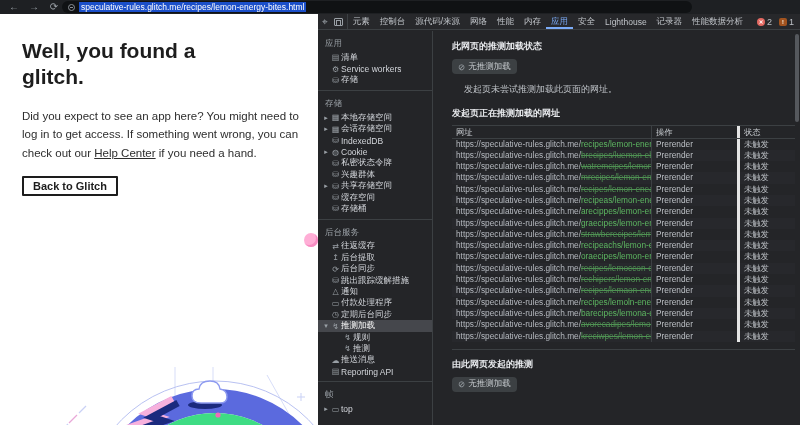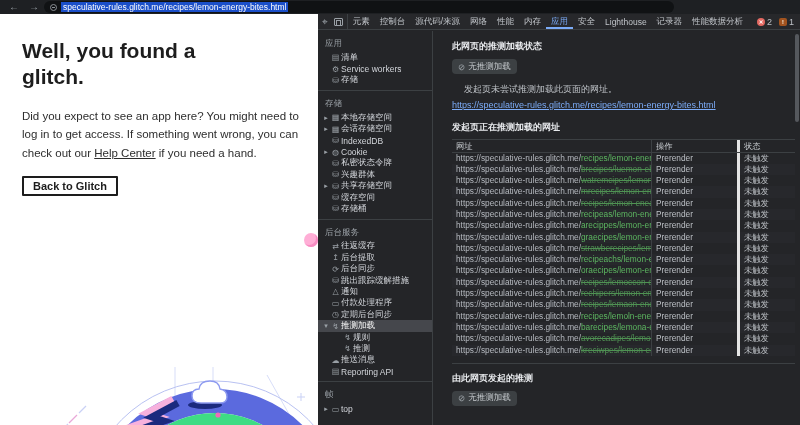--- a/index.html
+++ b/index.html
@@ -2,21 +2,21 @@
 <html><head>
 <meta charset="utf-8">
 <style>
   * { margin:0; padding:0; box-sizing:border-box; }
   html,body { width:800px; height:425px; overflow:hidden; background:#fff;
     font-family:"Liberation Sans", sans-serif; }
 
   
   .chrome { position:absolute; left:0; top:0; width:800px; height:14px; background:#1e2023; }
   .nav-ic { position:absolute; top:0; height:14px; line-height:13px; color:#9aa0a6; font-size:10px; width:16px; text-align:center; }
-  .omnibox { position:absolute; left:44px; top:1px; width:630px; height:12px; background:#101214;
+  .omnibox { position:absolute; left:62px; top:1px; width:630px; height:12px; background:#101214;
     border-radius:6px; display:flex; align-items:center; padding:0 6px; gap:4px; }
   .site-ic { width:7px; height:7px; border:1px solid #8b9096; border-radius:50%; flex:0 0 auto; position:relative; }
   .site-ic::after { content:""; position:absolute; left:1px; right:1px; top:2px; border-top:1px solid #8b9096; }
   .url-sel { background:#1b4fc9; color:#fff; font-size:8.5px; line-height:10px; padding:0 2px; white-space:nowrap; }
 
   
   .page { position:absolute; left:0; top:14px; width:318px; height:411px; background:#fff; overflow:hidden; }
   .page h1 { margin:24px 0 0 22px; width:230px; font-size:21px; line-height:1.25; color:#1d1d1d; font-weight:bold; }
   .page p { margin:16px 0 0 22px; width:282px; font-size:11.5px; line-height:1.62; color:#2e2e2e; }
   .page p a { color:#2e2e2e; text-decoration:underline; cursor:pointer; }
@@ -294,21 +294,20 @@
 
   <div class="dt-main">
     <div class="h-sec" style="margin-top:9px">此网页的推测加载状态</div>
     <div style="margin-top:6px">
       <span class="chip">
         <span class="ci">⊘</span>
         <span>无推测加载</span>
       </span>
     </div>
     <div class="m-note" style="margin-top:9px">发起页未尝试推测加载此页面的网址。</div>
-    <div style="margin-top:4px"><a class="dlink">https://speculative-rules.glitch.me/recipes/lemon-energy-bites.html</a></div>
     <div class="h-sec" style="margin-top:11px">发起页正在推测加载的网址</div>
 
     <div class="grid">
         <div class="g-row head">
           <div class="g-url">网址</div>
           <div class="g-act">操作</div>
           <div class="g-stat">状态</div>
         </div>
         <div class="g-row">
           <div class="g-url"><span class="u-dim">https://speculative-rules.glitch.me/</span><span class="u-green">recipes/lemon-energy-bites</span></div>

